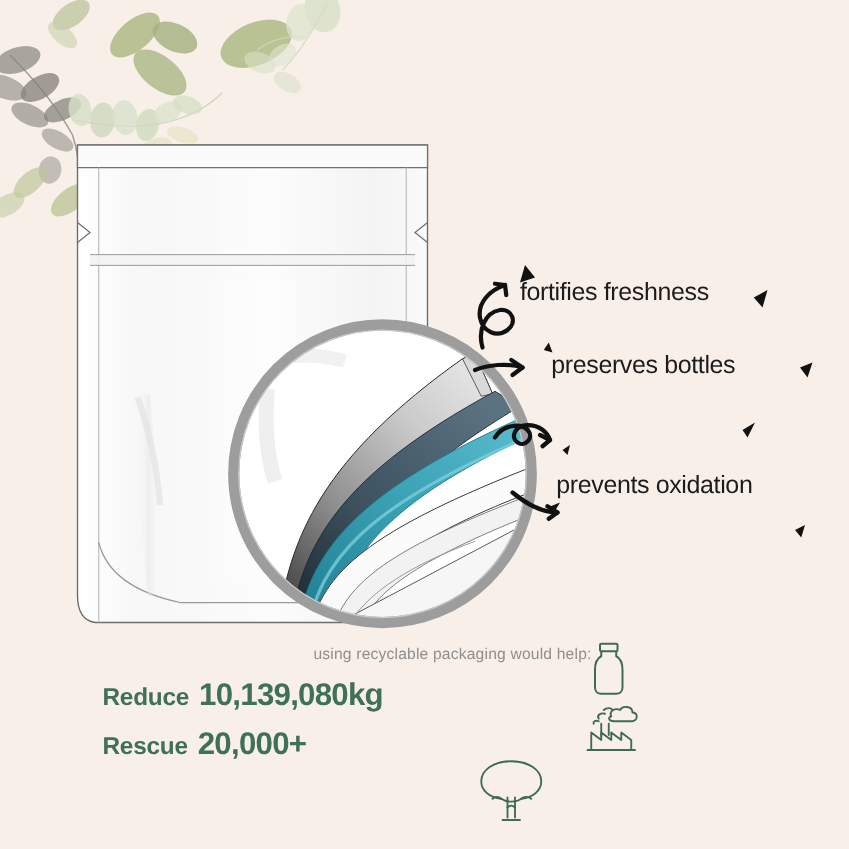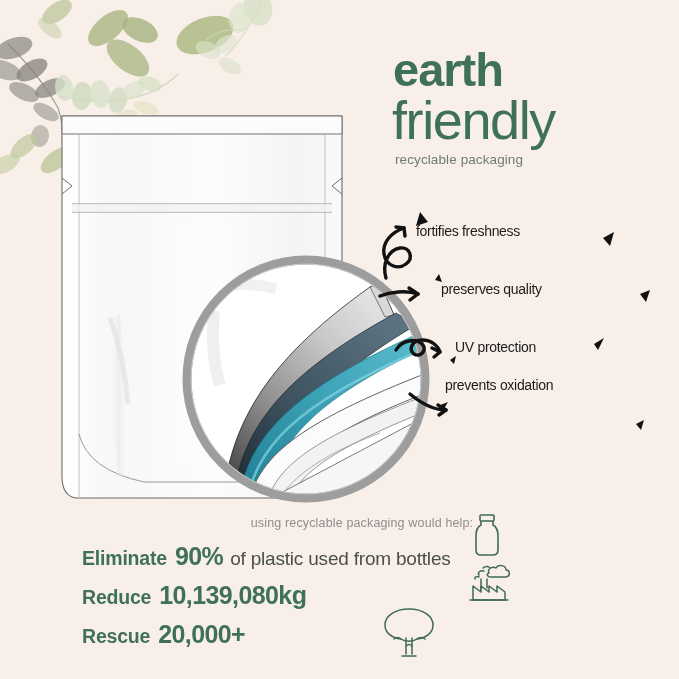--- a/index.html
+++ b/index.html
@@ -80,21 +80,21 @@
     font-weight: 400;
     color: #6f7b72;
     letter-spacing: 0.1px;
     margin-top: 5px;
     margin-left: 3px;
   }
 
   
   .feature {
     position: absolute;
-    font-size: 14px;
+    font-size: 20px;
     color: #1c1c1c;
     font-weight: 400;
     letter-spacing: -0.3px;
     white-space: nowrap;
   }
   #feat-0 { left: 416px; top: 223px; }
   #feat-1 { left: 441px; top: 281px; }
   #feat-2 { left: 455px; top: 339px; }
   #feat-3 { left: 445px; top: 377px; }
 
@@ -292,22 +292,21 @@
 
       <path d="M78 252 L252 160 L252 252 Z" fill="#f6f6f6" stroke="#444" stroke-width="0.7"></path>
       <path d="M96 252 C112 220, 152 198, 200 180" fill="none" stroke="#9a9a9a" stroke-width="0.8"></path>
     </g>
 
     <circle cx="126" cy="126" r="119" fill="none" stroke="#9d9d9d" stroke-width="9"></circle>
     <circle cx="126" cy="126" r="115" fill="none" stroke="#c9c9c9" stroke-width="1"></circle>
   </svg>
 
   <div class="feature" id="feat-0">fortifies freshness</div>
-  <div class="feature" id="feat-1">preserves quality</div>
-  <div class="feature" id="feat-2">UV protection</div>
+  <div class="feature" id="feat-1">preserves bottles</div>
   <div class="feature" id="feat-3">prevents oxidation</div>
 
   <svg class="doodle" style="left:378px; top:198px; width:300px; height:240px;" viewBox="0 0 300 240">
     <g fill="none" stroke="#111111" stroke-width="3.4" stroke-linecap="round">
 
       <path d="M8 80 C4 66, 10 52, 22 50 C32 49, 36 60, 28 66 C20 72, 8 68, 6 56 C4 44, 14 34, 26 30"></path>
       <path d="M26 30 L18 29 M26 30 L27 38"></path>
 
       <path d="M2 98 C12 94, 28 92, 40 96"></path>
       <path d="M40 96 L31 90 M40 96 L32 102"></path>
@@ -327,25 +326,20 @@
       <path d="M72 162 L78 158 L76 166 Z"></path>
       <path d="M216 146 L226 140 L220 152 Z"></path>
       <path d="M60 208 L70 204 L64 214 Z"></path>
       <path d="M258 226 L266 222 L263 232 Z"></path>
     </g>
   </svg>
 
   <div id="stats">
     <div id="stats-intro">using recyclable packaging would help:</div>
 
-    <div class="stat-row">
-      <span class="stat-verb">Eliminate</span>
-      <span class="stat-number">90%</span>
-      <span class="stat-rest">of plastic used from bottles</span>
-    </div>
 
     <div class="stat-row">
       <span class="stat-verb">Reduce</span>
       <span class="stat-number">10,139,080kg</span>
     </div>
 
     <div class="stat-row">
       <span class="stat-verb">Rescue</span>
       <span class="stat-number">20,000+</span>
     </div>
@@ -377,19 +371,14 @@
     <g fill="none" stroke="#3f6b56" stroke-width="1.5" stroke-linejoin="round" stroke-linecap="round">
       <path d="M32 5 C18 5, 8 12, 8 21 C8 29, 15 34, 24 35 C28 38, 36 38, 40 35 C49 34, 56 29, 56 21 C56 12, 46 5, 32 5 Z"></path>
       <path d="M24 35 C22 33, 19 33, 17 35"></path>
       <path d="M40 35 C42 33, 46 33, 48 35"></path>
       <path d="M29 34 L29 50 M35 34 L35 50"></path>
       <path d="M25 52 L39 52"></path>
       <path d="M29 42 C31 40, 33 40, 35 42"></path>
     </g>
   </svg>
 
-  <div id="headline">
-    <span class="l1">earth</span>
-    <span class="l2">friendly</span>
-    <span class="l3">recyclable packaging</span>
-  </div>
 
 </div>
 
 </body></html>

